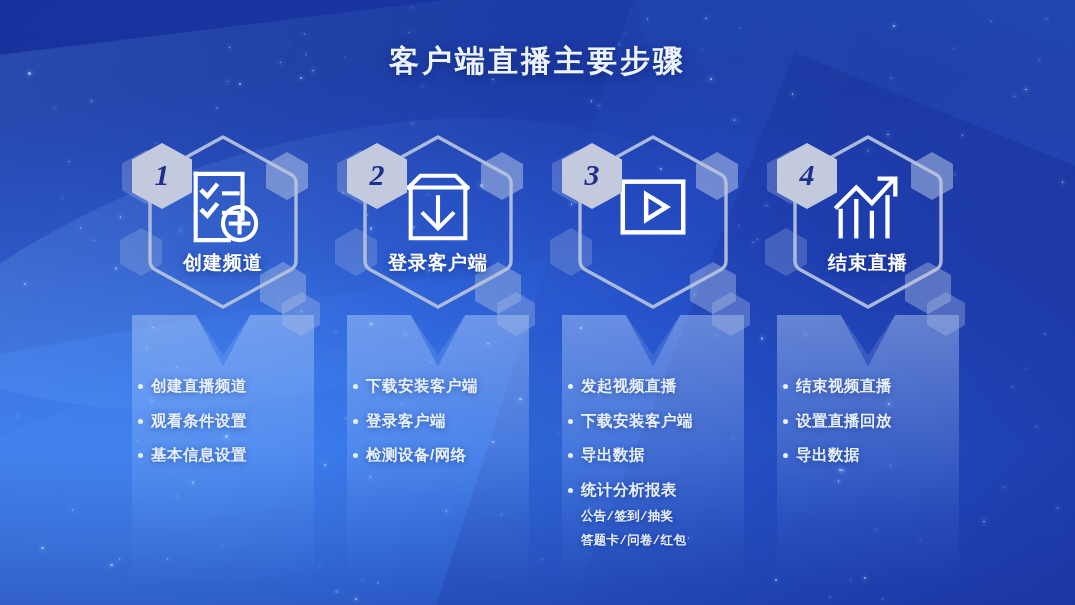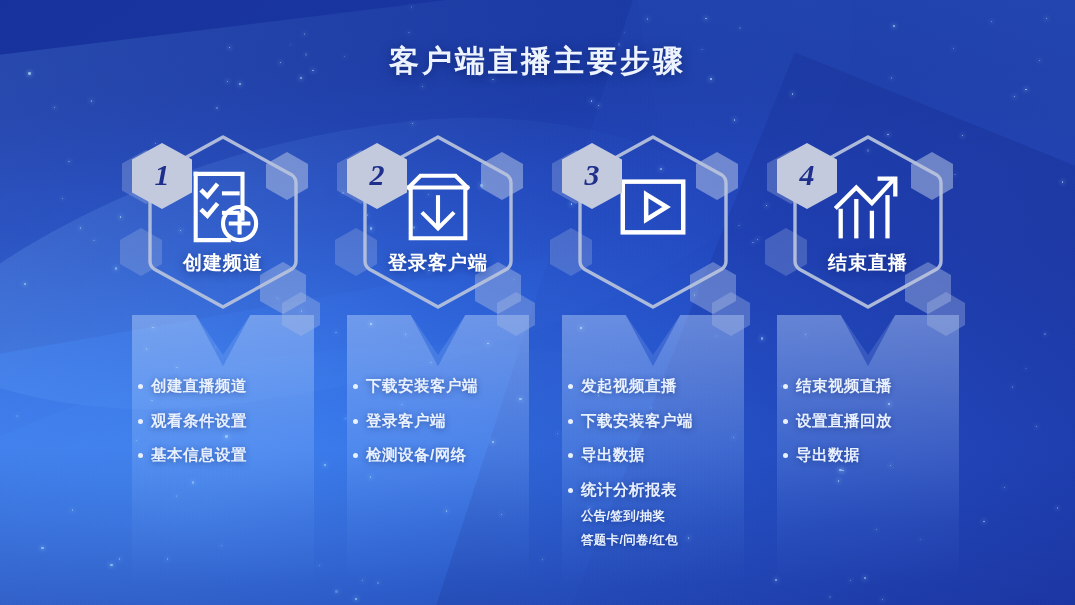--- a/index.html
+++ b/index.html
@@ -134,21 +134,21 @@
   .bullet{
     display:flex;align-items:flex-start;margin-bottom:19px;
     color:#e9f1ff;font-size:15.5px;font-weight:bold;letter-spacing:0.5px;
     text-shadow:0 1px 6px rgba(10,30,100,0.45);
     line-height:1;
   }
   .bullet .dot{
     width:5px;height:5px;border-radius:50%;background:#e9f1ff;
     margin:6px 8px 0 0;flex:0 0 auto;
   }
-  .sublines{margin:-8px 0 0 13px;}
+  .sublines{margin:-8px 0 0 13px;font-family:Liberation Mono, monospace;}
   .subline{
     color:#eaf1ff;font-size:12.5px;font-weight:bold;letter-spacing:0.3px;
     margin-bottom:7px;text-shadow:0 1px 5px rgba(10,30,100,0.45);
   }
 </style>
 </head>
 <body>
 
 <div class="stage">
 

